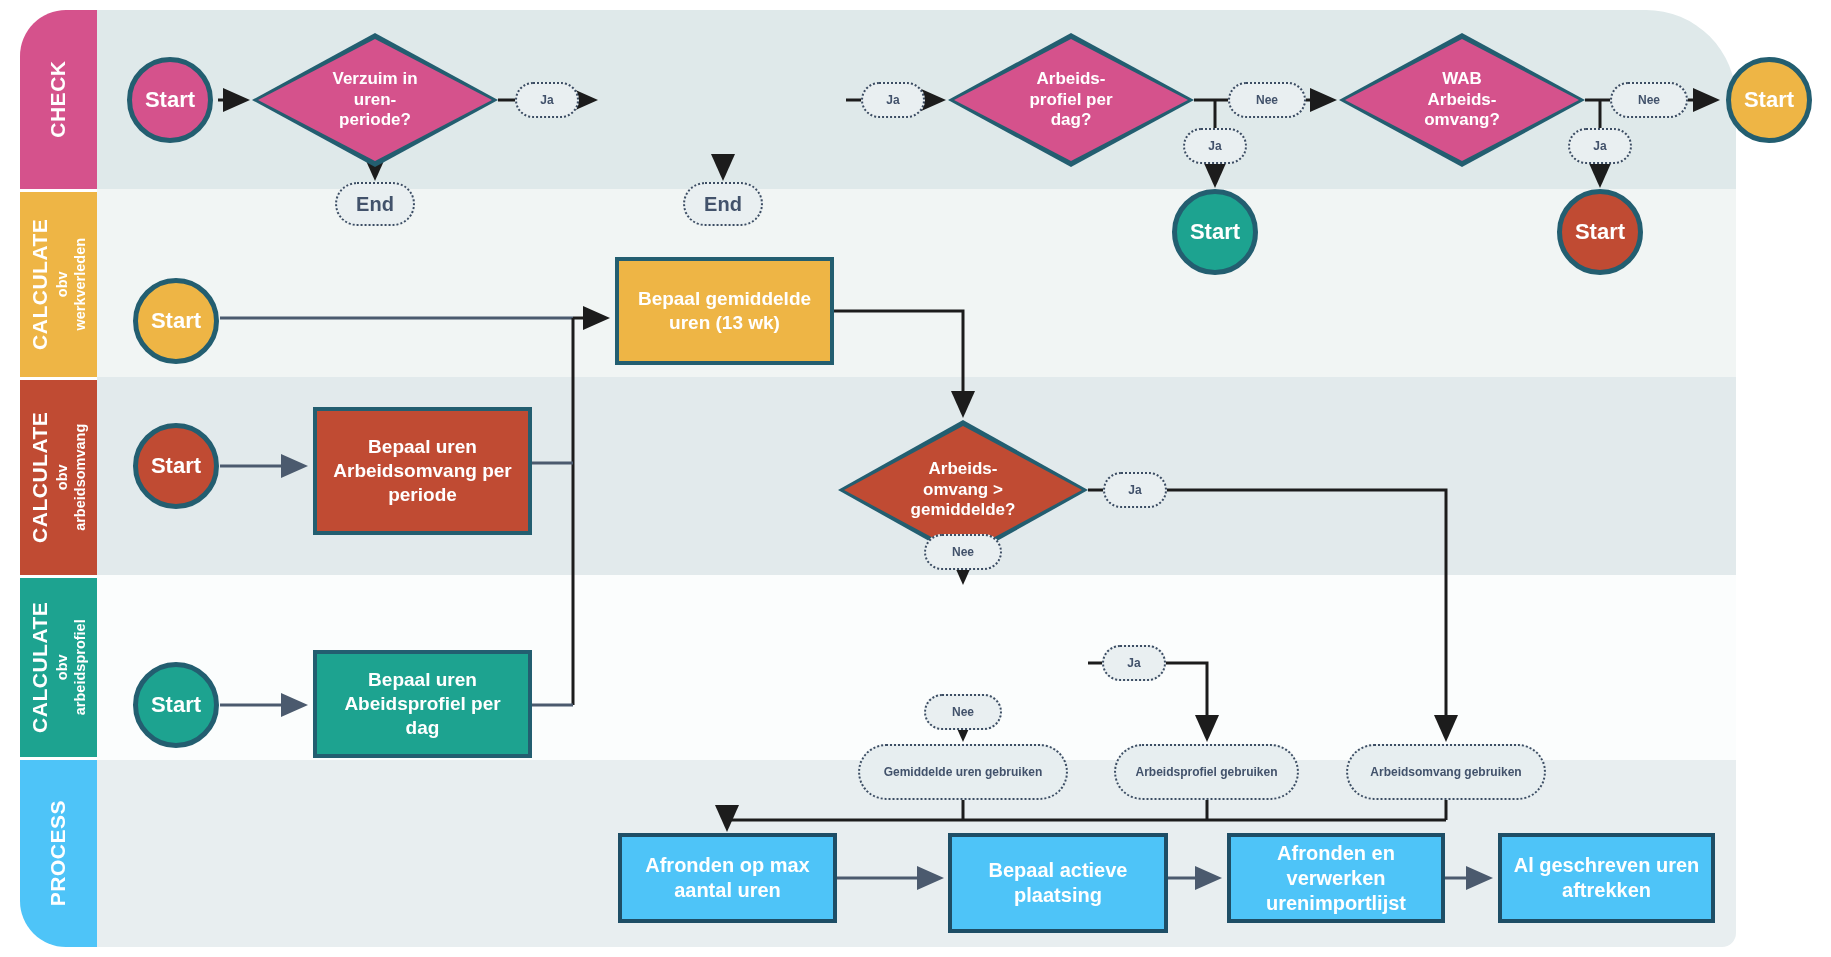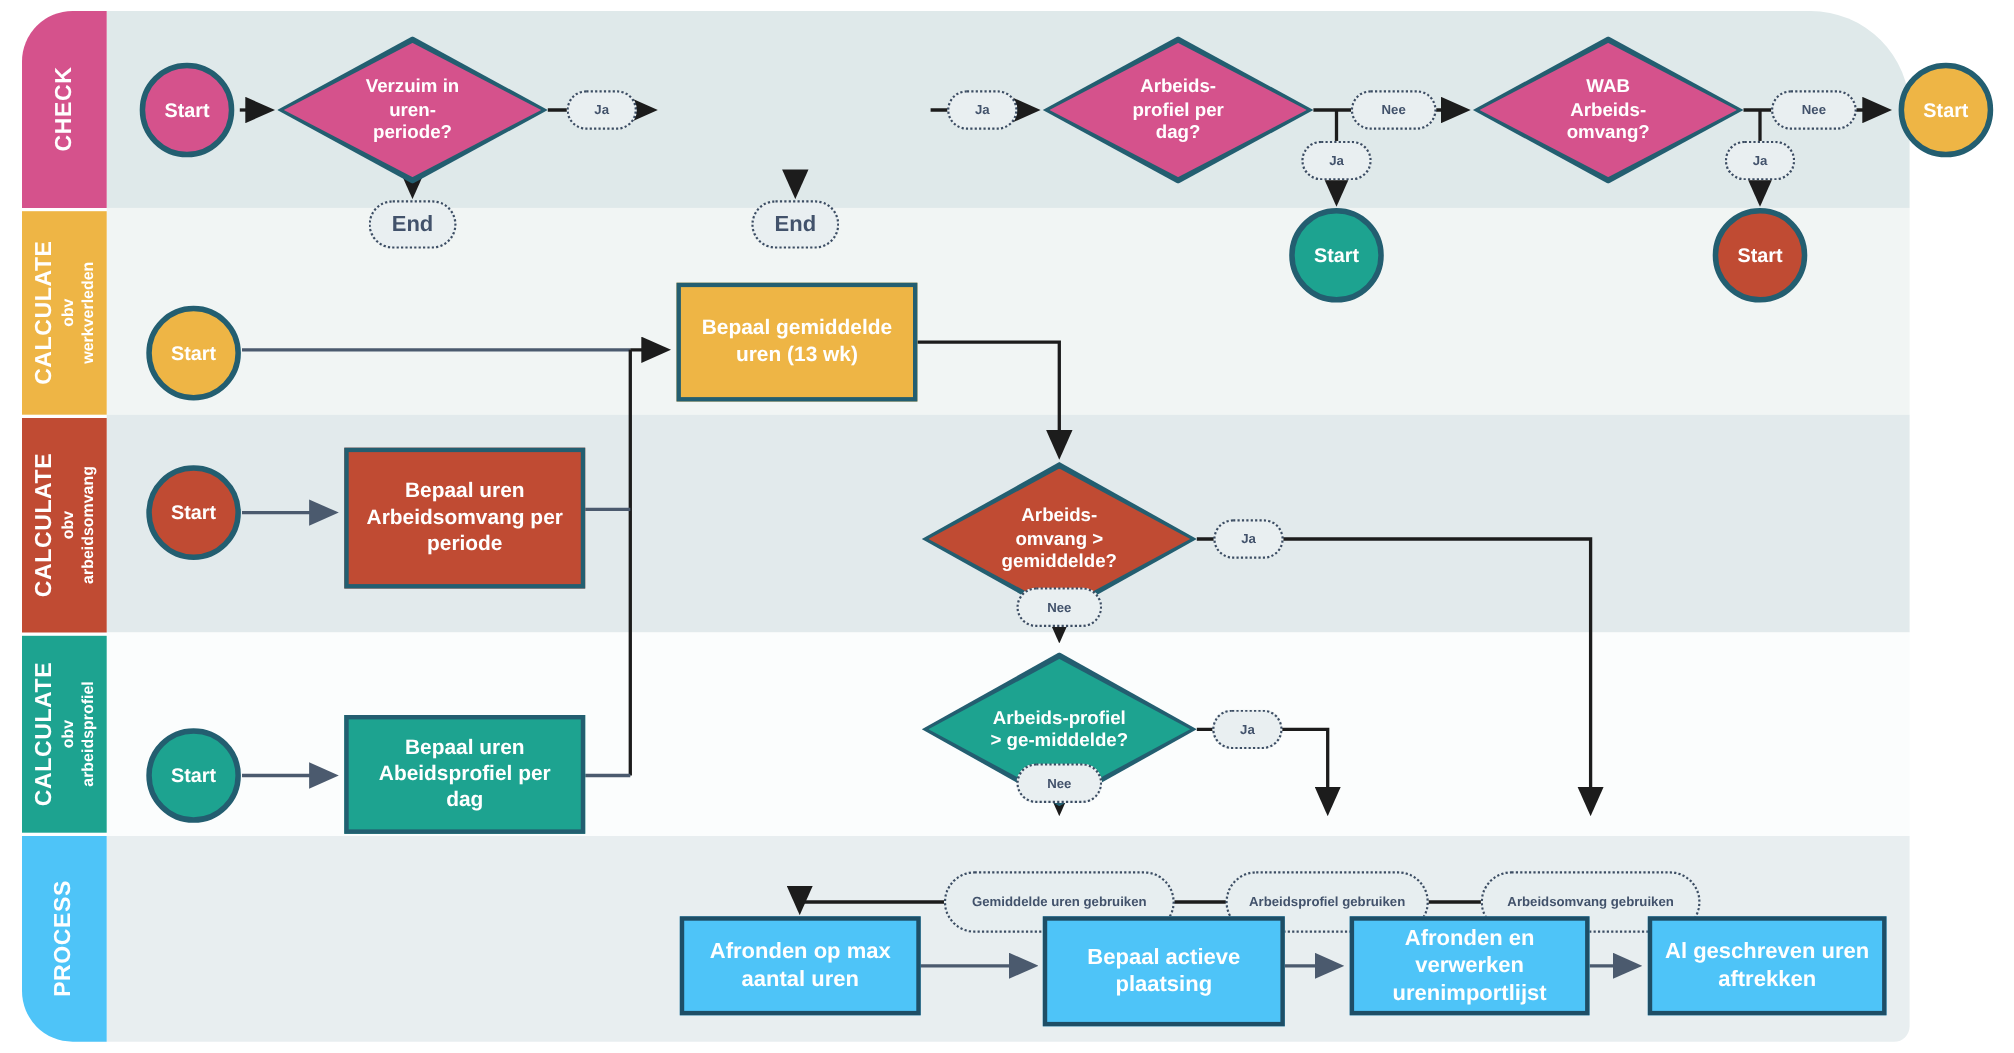--- a/index.html
+++ b/index.html
@@ -24,33 +24,33 @@
   #stripe-4{top:575px;height:185px;background:#fbfdfd;}
   #stripe-5{top:760px;height:187px;background:#e8eef0;border-bottom-right-radius:14px;}
 
   
   svg.edges{position:absolute;left:0;top:0;z-index:1;}
   .eb{stroke:#1c1c1c;stroke-width:3;fill:none;}
   .es{stroke:#4b5a6e;stroke-width:3;fill:none;}
 
   
   .node{position:absolute;z-index:2;box-sizing:border-box;display:flex;align-items:center;justify-content:center;text-align:center;}
-  .circle{width:86px;height:86px;border-radius:50%;border:5px solid #235e70;color:#fff;font-weight:bold;font-size:18px;}
+  .circle{width:86px;height:86px;border-radius:50%;border:5px solid #235e70;color:#fff;font-weight:bold;font-size:22px;}
   .c-pink{background:#d5528c;} .c-yellow{background:#eeb545;} .c-red{background:#c04b33;} .c-teal{background:#1da390;}
 
   .diamond{clip-path:polygon(50% 0,100% 50%,50% 100%,0 50%);background:#235e70;}
   .diamond .inner{position:absolute;inset:6px;clip-path:polygon(50% 0,100% 50%,50% 100%,0 50%);display:flex;align-items:center;justify-content:center;}
   .diamond .txt{color:#fff;font-weight:bold;font-size:17px;line-height:1.2;}
   .f-pink{background:#d5528c;} .f-red{background:#c04b33;} .f-teal{background:#1da390;}
 
   .pbox{border:4px solid #235e70;color:#fff;font-weight:bold;font-size:19px;line-height:1.25;padding:4px;}
   .b-yellow{background:#eeb545;} .b-red{background:#c04b33;} .b-teal{background:#1da390;} .b-blue{background:#4ec4f8;border-color:#1e4e66;font-size:20px;}
 
   .stadium{border:2px dotted #3c4d63;background:#e9eff1;border-radius:22px;color:#42526b;font-weight:bold;font-size:12px;}
-  .stadium.big{border-radius:28px;background:#e7eef0;line-height:1.2;margin-top:48px;}
+  .stadium.big{border-radius:28px;background:#e7eef0;line-height:1.2;}
   .stadium.endcap{font-size:20px;}
 </style>
 </head>
 <body>
 
 <div class="canvas">
 
   <div class="stripe" id="stripe-1"></div>
   <div class="stripe" id="stripe-2"></div>
   <div class="stripe" id="stripe-3"></div>
@@ -204,25 +204,20 @@
   <div class="node stadium" style="left:924px;top:534px;width:78px;height:36px;">
     <span>Nee</span>
   </div>
 
   <div class="node circle c-teal" style="left:133px;top:662px;">
     <span>Start</span>
   </div>
   <div class="node pbox b-teal" style="left:313px;top:650px;width:219px;height:108px;">
     <span style="width:195px;">Bepaal uren Abeidsprofiel per dag</span>
   </div>
-  <div class="node diamond" style="left:838px;top:593px;width:250px;height:140px;">
-    <div class="inner f-teal">
-        <div class="txt" style="width:135px;">Arbeids-profiel &gt; ge-middelde?</div>
-      </div>
-  </div>
   <div class="node stadium" style="left:1102px;top:645px;width:64px;height:36px;">
     <span>Ja</span>
   </div>
   <div class="node stadium" style="left:924px;top:694px;width:78px;height:36px;">
     <span>Nee</span>
   </div>
 
   <div class="node stadium big" style="left:858px;top:744px;width:210px;height:56px;">
     <span style="width:170px;">Gemiddelde uren gebruiken</span>
   </div>

